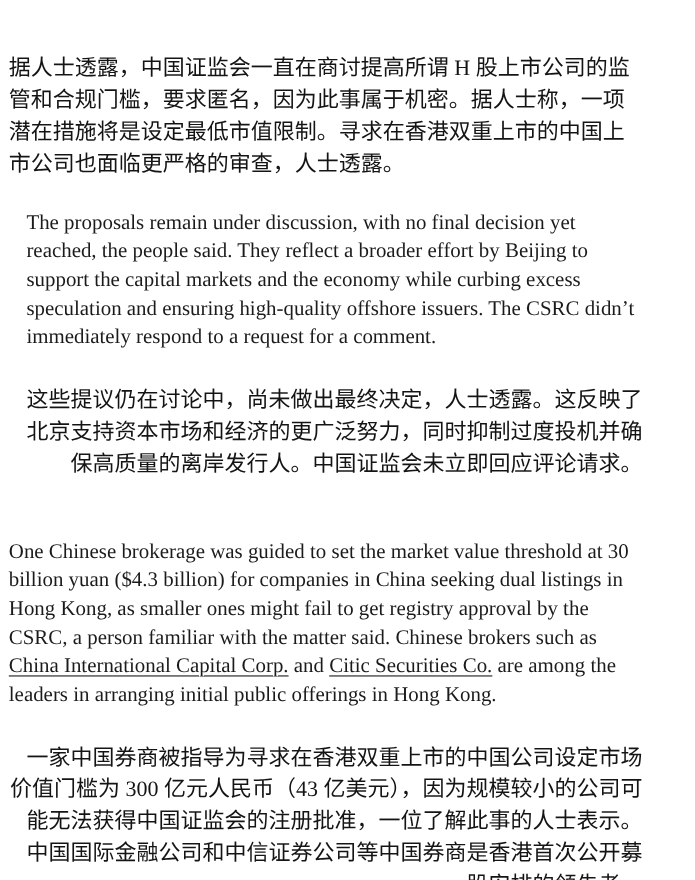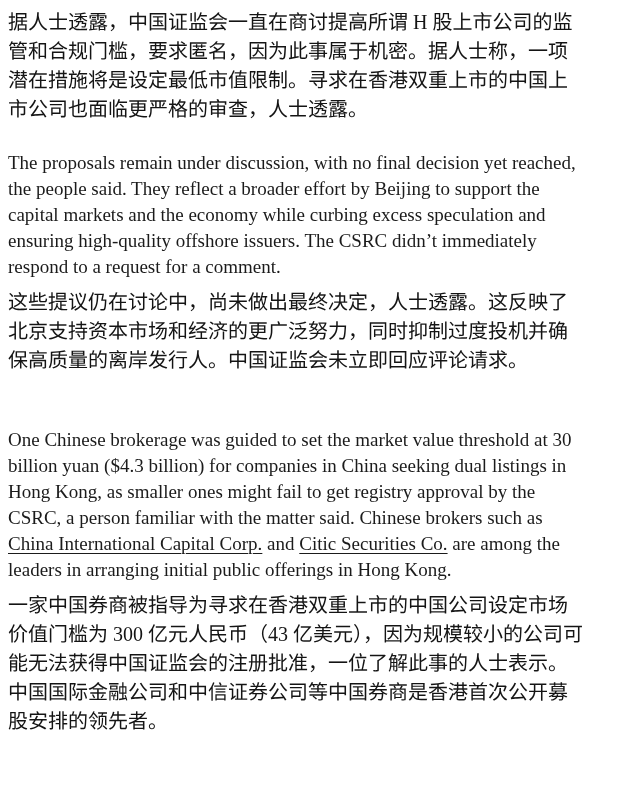--- a/index.html
+++ b/index.html
@@ -30,24 +30,25 @@
     line-height: 26px;
     letter-spacing: 0px;
     color: #1b1b1b;
   }
   .para-zh {
     
     font-family: "Liberation Serif", "DejaVu Serif", serif;
     font-size: 20px;
     line-height: 29px;
     color: #141414;
+    margin-top: 40px;
   }
-  .gap-group { margin-top: 26px; }   
+  .gap-group { margin-top: 26px; margin-left: 16px; }   
   .gap-group-lg { margin-top: 52px; }
-  .gap-trans { margin-top: 8px; }   
+  .gap-trans { margin-top: 30px; text-align: right; }   
   a.inline-link {
     color: inherit;
     text-decoration: underline;
     text-underline-offset: 3px;
     text-decoration-thickness: 1px;
     cursor: pointer;
   }
 </style>
 </head>
 <body>

